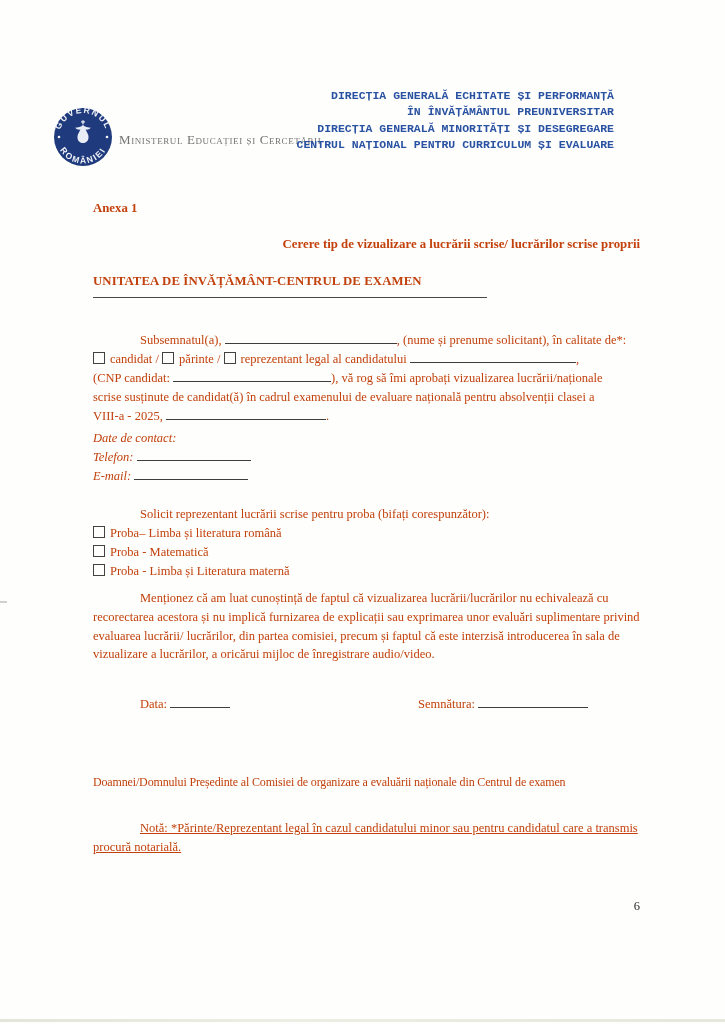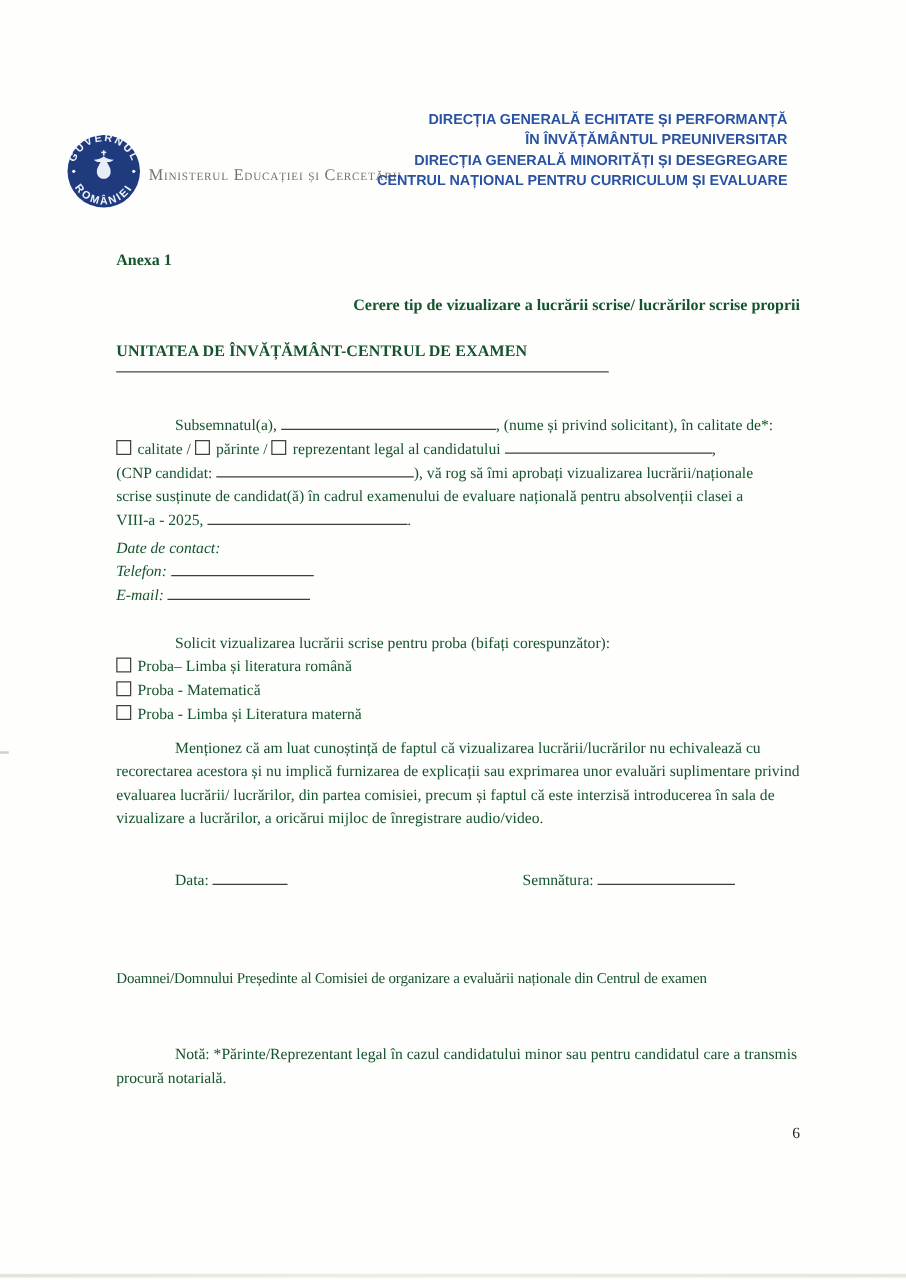--- a/index.html
+++ b/index.html
@@ -18,32 +18,32 @@
   
   .logo-wrap{position:absolute;left:51px;top:105px;width:64px;height:64px;}
   .ministry{
     position:absolute;left:119px;top:132px;
     font-variant:small-caps;
     font-size:13px;letter-spacing:0.6px;
     color:#737373;
     white-space:nowrap;
   }
   .org-block{
-    position:absolute;top:88px;right:95px;
+    position:absolute;top:88px;right:111px;
     text-align:right;
-    font-family:Liberation Sans, sans-serif;
+    font-family:Liberation Mono, monospace;
     font-weight:bold;
     font-size:11.5px;line-height:16.4px;
     color:#2a52a2;
     white-space:nowrap;
   }
   
   .content{
     position:absolute;left:93px;top:199px;width:547px;
-    font-size:12.5px;line-height:19px;color:#14532d;
+    font-size:12.5px;line-height:19px;color:#c2410c;
   }
   .annex{font-weight:bold;font-size:12.8px;}
   .doc-title{margin-top:17px;text-align:right;font-weight:bold;font-size:12.8px;white-space:nowrap;}
   .unit-heading{margin-top:18px;font-weight:bold;font-size:12.8px;letter-spacing:0.1px;}
   .unit-underline{margin-top:6px;width:394px;border-top:1.5px solid #4a4843;height:0;}
   .salutation{margin-top:26px;text-align:center;font-size:12.8px;}
   .indent{display:inline-block;width:47px;}
   .fline{white-space:nowrap;}
   .p-main{margin-top:33px;}
   .blank{
@@ -57,21 +57,21 @@
     vertical-align:-1px;margin-right:5px;
     background:#fefefc;
   }
   .contact{margin-top:3px;font-style:italic;}
   .request{margin-top:19px;}
   .probe-line{white-space:nowrap;}
   .mention{margin-top:8px;text-indent:47px;line-height:18.8px;text-align:left;}
   .date-sig{margin-top:31px;position:relative;height:19px;}
   .sig-label{position:absolute;left:325px;top:0;}
   .addressee{margin-top:59px;font-size:12px;letter-spacing:-0.15px;white-space:nowrap;}
-  .note{margin-top:42px;text-indent:47px;line-height:18.8px;}
+  .note{margin-top:27px;text-indent:47px;line-height:18.8px;text-decoration:underline;}
   .page-num{position:absolute;right:85px;top:899px;font-size:12.5px;color:#2b2927;}
   
   .edge-dash{position:absolute;left:0;top:601px;width:7px;height:2px;background:#c2c6c0;opacity:0.8;}
   .bottom-shadow{position:absolute;left:0;bottom:2px;width:100%;height:3px;
     background:linear-gradient(to right,#dfe0d4,#e9eadf 40%,#e2e3d7);opacity:0.85;}
 </style>
 </head>
 <body>
 
 <div class="page">
@@ -112,39 +112,39 @@
 
     <div class="annex">Anexa 1</div>
 
     <div class="doc-title">Cerere tip de vizualizare a lucrării scrise/ lucrărilor scrise proprii</div>
 
     <div class="unit-heading">UNITATEA DE ÎNVĂȚĂMÂNT-CENTRUL DE EXAMEN</div>
     <div class="unit-underline"></div>
 
 
     <div class="p-main">
-      <div class="fline"><span class="indent"></span><span>Subsemnatul(a),</span> <span class="blank" style="width:172px"></span><span>, (nume și privind solicitant), în calitate de*:</span></div>
+      <div class="fline"><span class="indent"></span><span>Subsemnatul(a),</span> <span class="blank" style="width:172px"></span><span>, (nume și prenume solicitant), în calitate de*:</span></div>
 
-      <div class="fline"><span class="cb"></span><span>calitate /</span> <span class="cb"></span><span>părinte /</span> <span class="cb"></span><span>reprezentant legal al candidatului</span> <span class="blank" style="width:166px"></span><span>,</span></div>
+      <div class="fline"><span class="cb"></span><span>candidat /</span> <span class="cb"></span><span>părinte /</span> <span class="cb"></span><span>reprezentant legal al candidatului</span> <span class="blank" style="width:166px"></span><span>,</span></div>
 
       <div class="fline"><span>(CNP candidat:</span> <span class="blank" style="width:158px"></span><span>), vă rog să îmi aprobați vizualizarea lucrării/naționale</span></div>
 
       <div class="fline">scrise susținute de candidat(ă) în cadrul examenului de evaluare națională pentru absolvenții clasei a</div>
 
       <div class="fline"><span>VIII-a - 2025,</span> <span class="blank" style="width:160px"></span><span>.</span></div>
     </div>
 
     <div class="contact">
       <div>Date de contact:</div>
       <div class="fline"><span>Telefon:</span> <span class="blank" style="width:114px"></span></div>
       <div class="fline"><span>E-mail:</span> <span class="blank" style="width:114px"></span></div>
     </div>
 
     <div class="request">
-      <div class="fline"><span class="indent"></span><span>Solicit vizualizarea lucrării scrise pentru proba (bifați corespunzător):</span></div>
+      <div class="fline"><span class="indent"></span><span>Solicit reprezentant lucrării scrise pentru proba (bifați corespunzător):</span></div>
       <div class="probe-line"><span class="cb"></span><span>Proba– Limba și literatura română</span></div>
       <div class="probe-line"><span class="cb"></span><span>Proba - Matematică</span></div>
       <div class="probe-line"><span class="cb"></span><span>Proba - Limba și Literatura maternă</span></div>
     </div>
 
     <div class="mention">Menționez că am luat cunoștință de faptul că vizualizarea lucrării/lucrărilor nu echivalează cu recorectarea acestora și nu implică furnizarea de explicații sau exprimarea unor evaluări suplimentare privind evaluarea lucrării/ lucrărilor, din partea comisiei, precum și faptul că este interzisă introducerea în sala de vizualizare a lucrărilor, a oricărui mijloc de înregistrare audio/video.</div>
 
     <div class="date-sig">
       <span class="indent"></span><span>Data:</span> <span class="blank" style="width:60px"></span>
       <span class="sig-label"><span>Semnătura:</span> <span class="blank" style="width:110px"></span></span>

